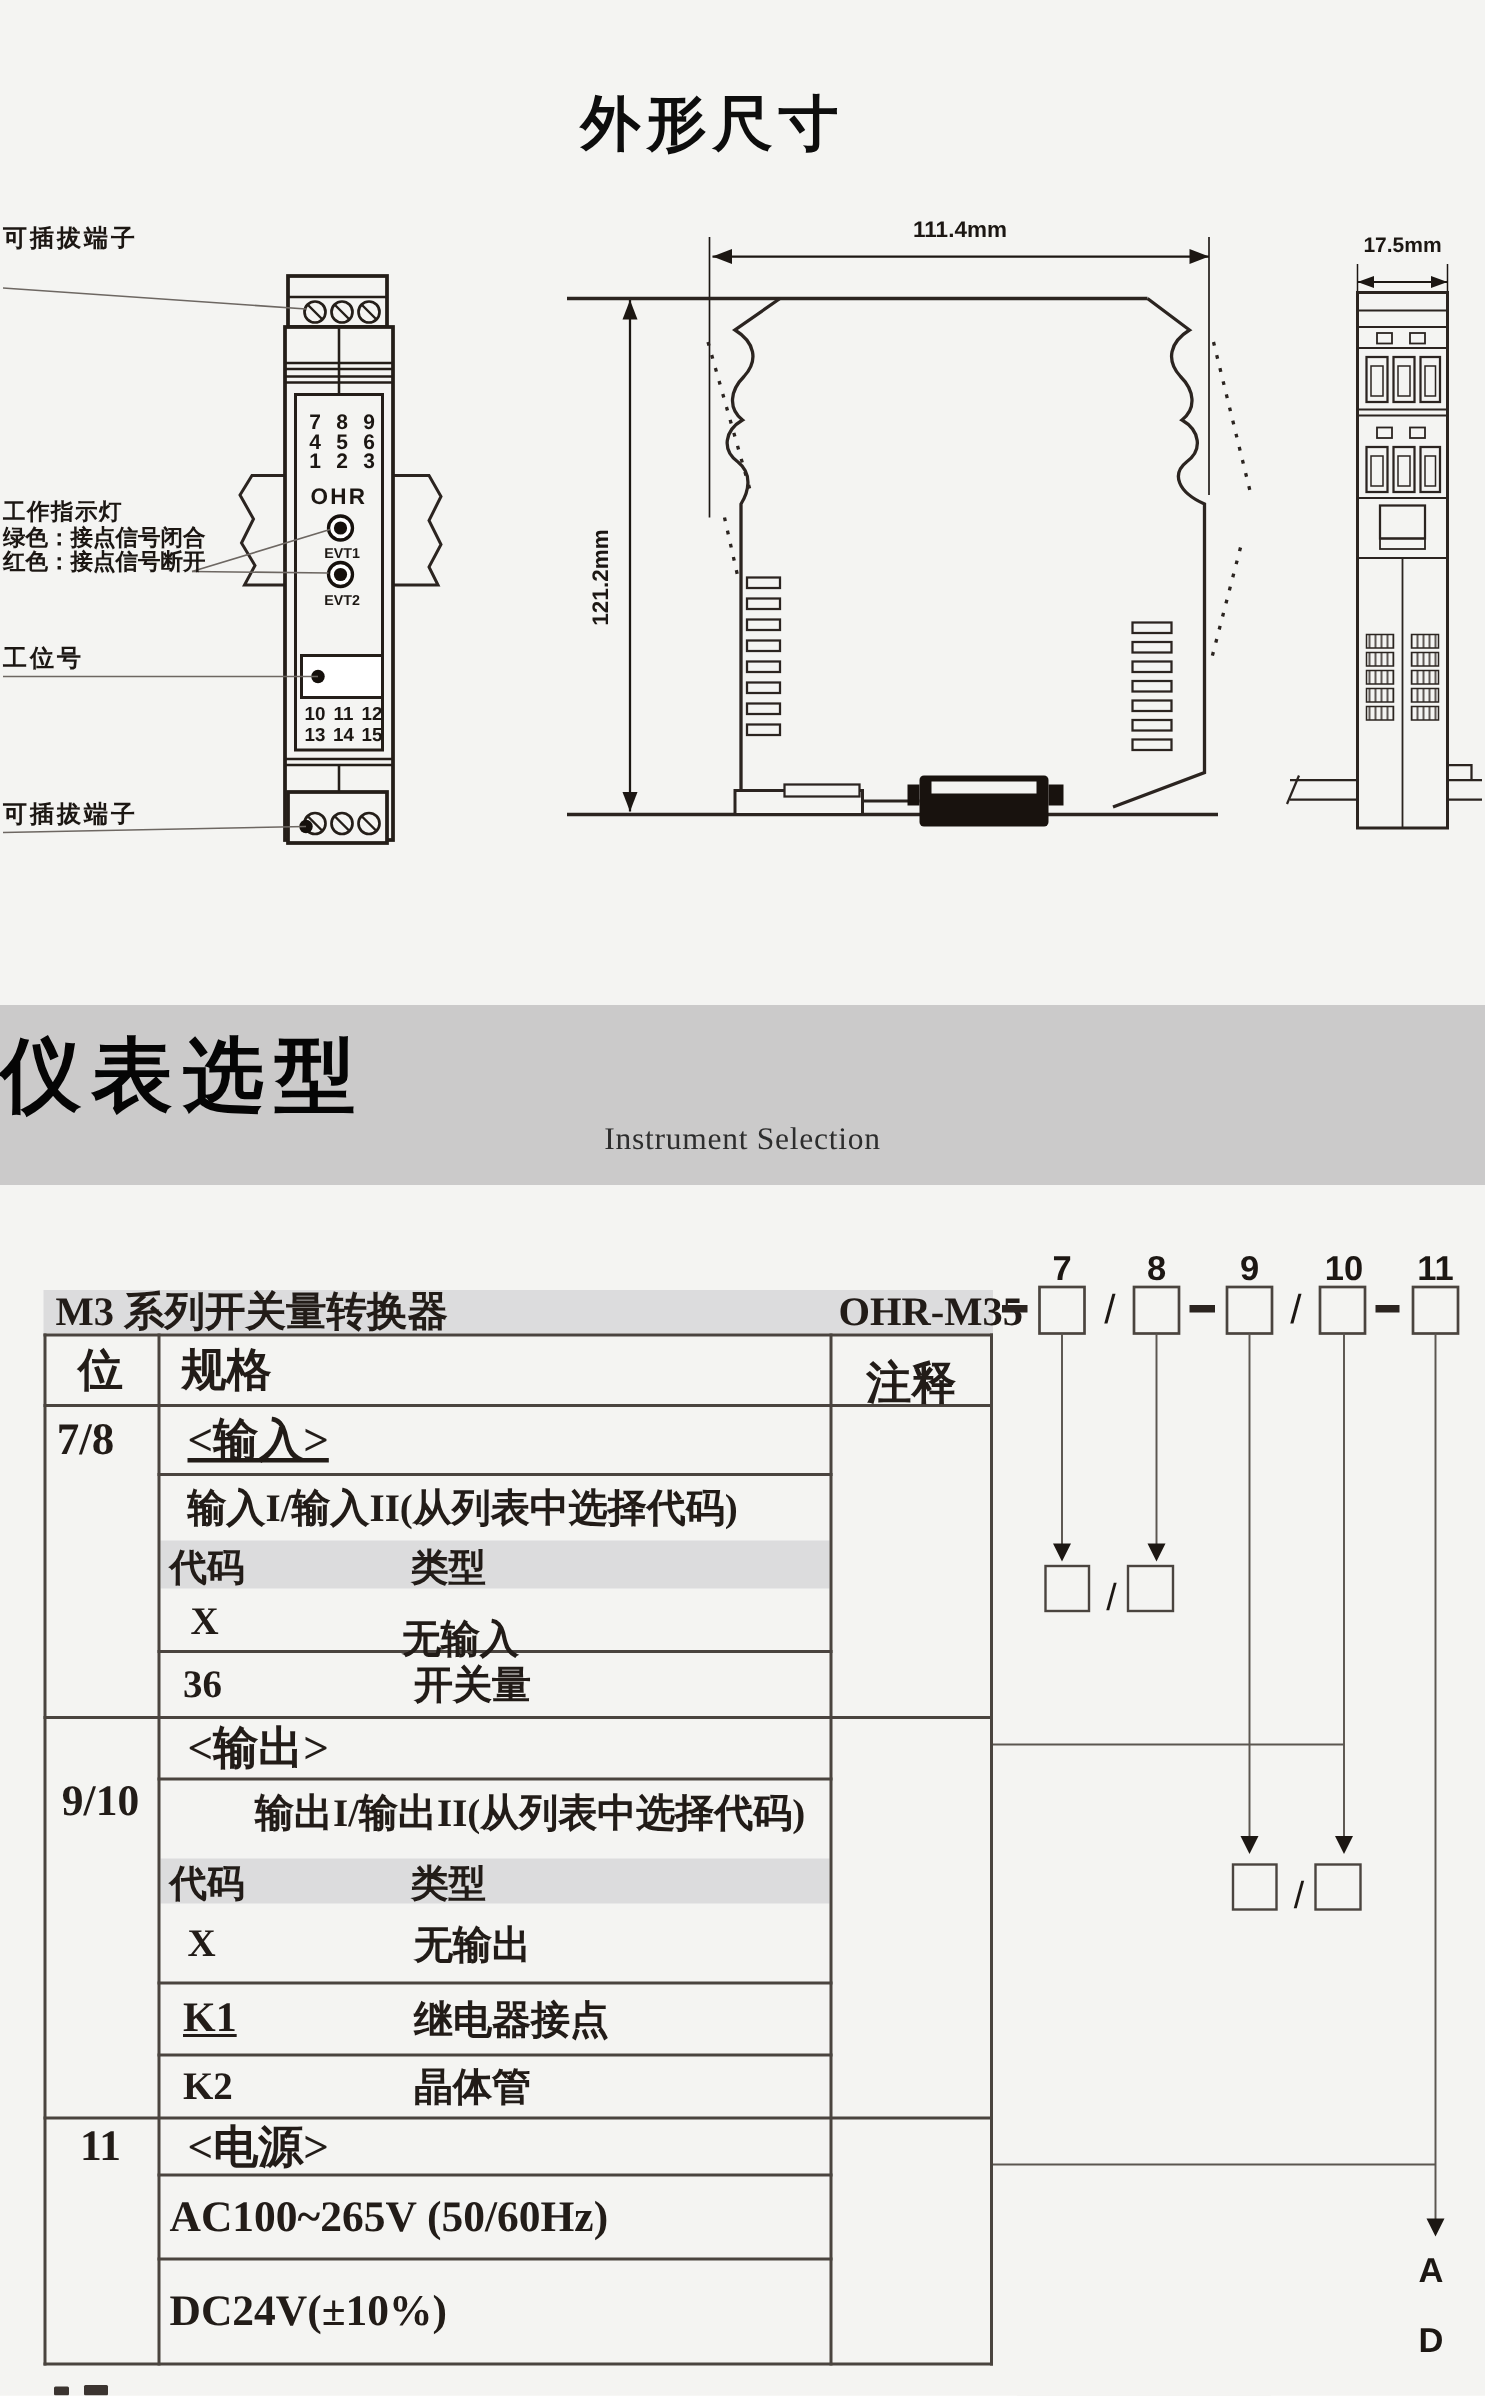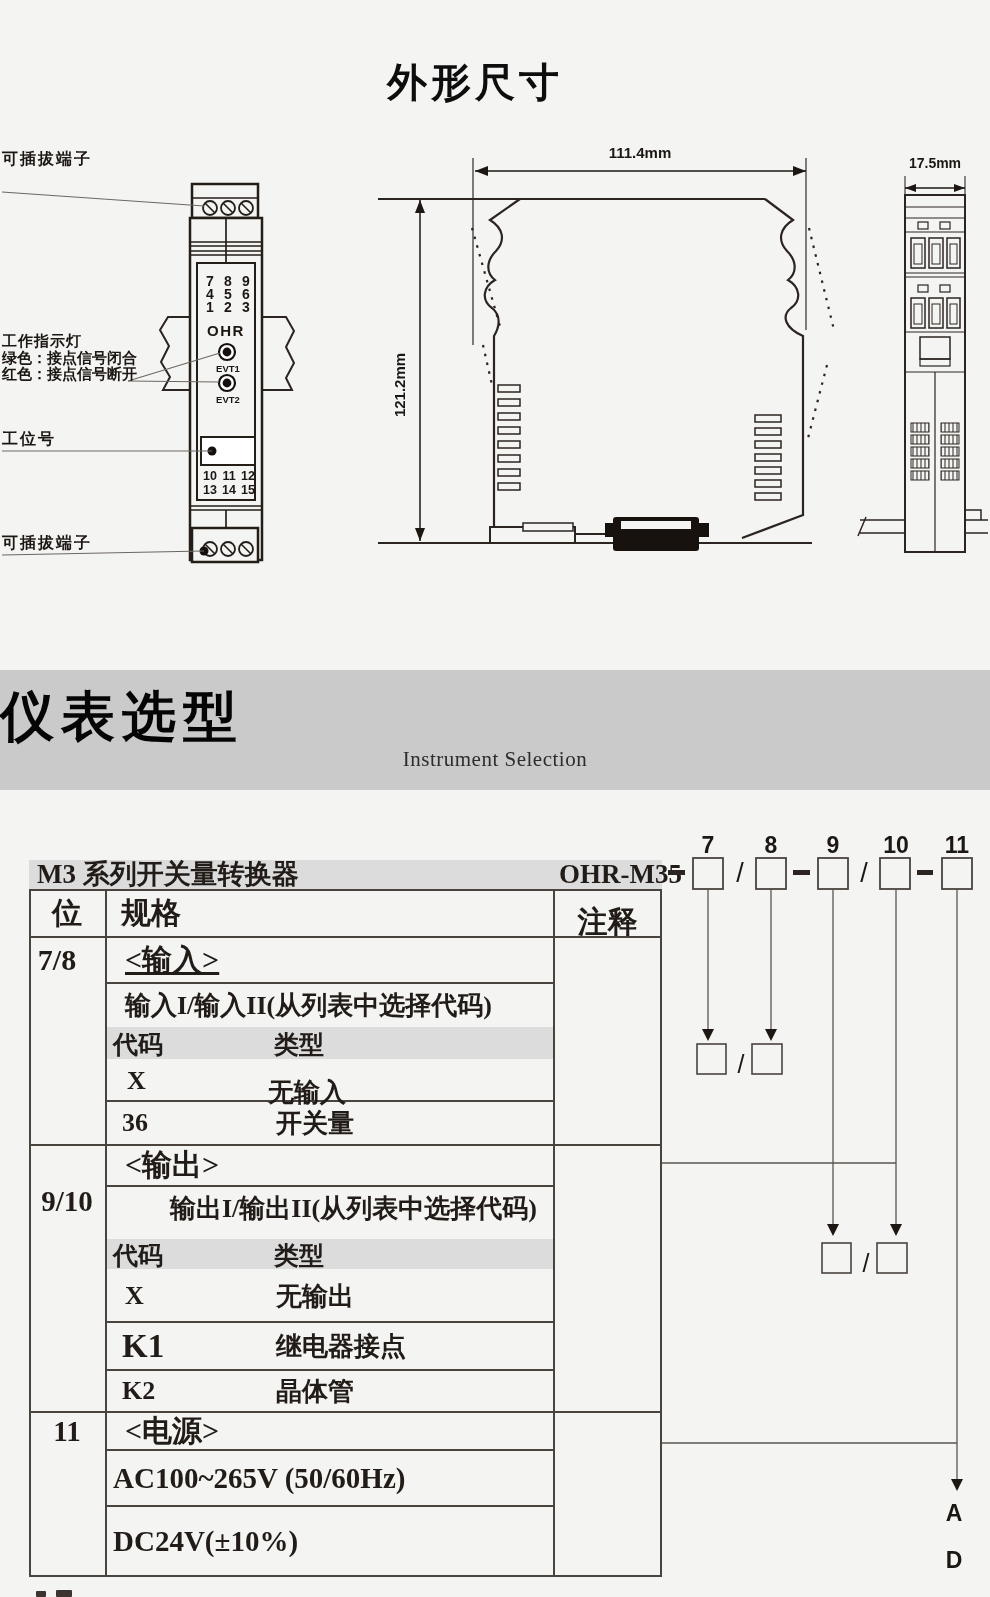--- a/index.html
+++ b/index.html
@@ -295,21 +295,21 @@
     <div class="t" style="left:93px;top:242px;width:80px;height:42px;font-size:26px;">36</div>
     <div class="t" style="left:247px;top:242px;width:230px;height:42px;font-size:26px;">开关量</div>
 
     <div class="t tc" style="left:0;top:286px;width:76px;height:39px;font-size:29px;margin-top:36px;">9/10</div>
     <div class="t" style="left:96px;top:286px;width:340px;height:39px;font-size:30px;">&lt;输出&gt;</div>
     <div class="t" style="left:96px;top:327px;width:432px;height:43px;font-size:26px;margin-left:45px;">输出I/输出II(从列表中选择代码)</div>
     <div class="t" style="left:84px;top:381px;width:120px;height:28px;font-size:25px;">代码</div>
     <div class="t" style="left:245px;top:381px;width:120px;height:28px;font-size:25px;">类型</div>
     <div class="t" style="left:96px;top:411px;width:80px;height:50px;font-size:26px;">X</div>
     <div class="t" style="left:247px;top:411px;width:230px;height:50px;font-size:26px;">无输出</div>
-    <div class="t" style="left:93px;top:463px;width:80px;height:46px;font-size:33px;">K1</div>
+    <div class="t" style="left:93px;top:463px;width:80px;height:46px;font-size:28px;text-decoration:underline;">K1</div>
     <div class="t" style="left:247px;top:463px;width:260px;height:46px;font-size:26px;">继电器接点</div>
     <div class="t" style="left:93px;top:511px;width:80px;height:40px;font-size:26px;">K2</div>
     <div class="t" style="left:247px;top:511px;width:230px;height:40px;font-size:26px;">晶体管</div>
 
     <div class="t tc" style="left:0;top:553px;width:76px;height:36px;font-size:29px;">11</div>
     <div class="t" style="left:96px;top:553px;width:340px;height:36px;font-size:30px;">&lt;电源&gt;</div>
     <div class="t" style="left:84px;top:591px;width:400px;height:54px;font-size:29px;">AC100~265V (50/60Hz)</div>
     <div class="t" style="left:84px;top:647px;width:340px;height:68px;font-size:29px;">DC24V(±10%)</div>
   </div>
 

